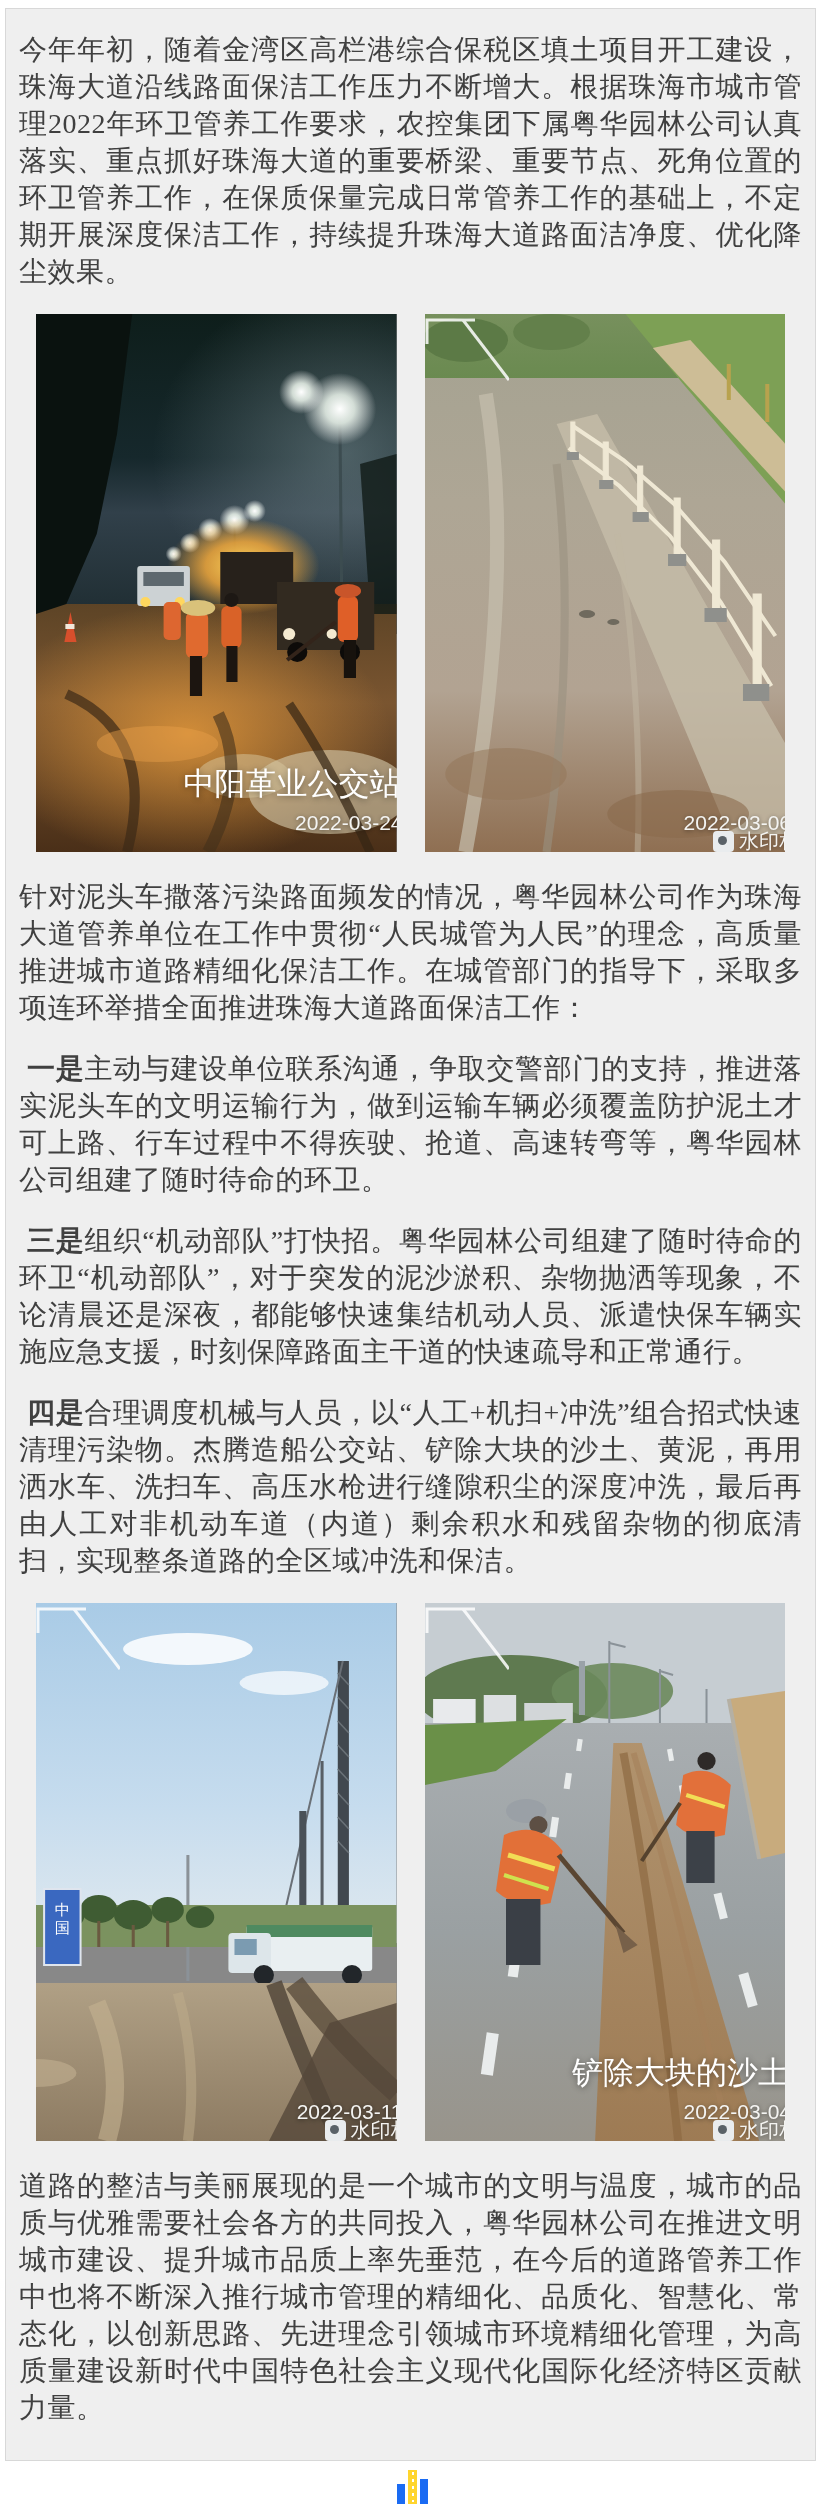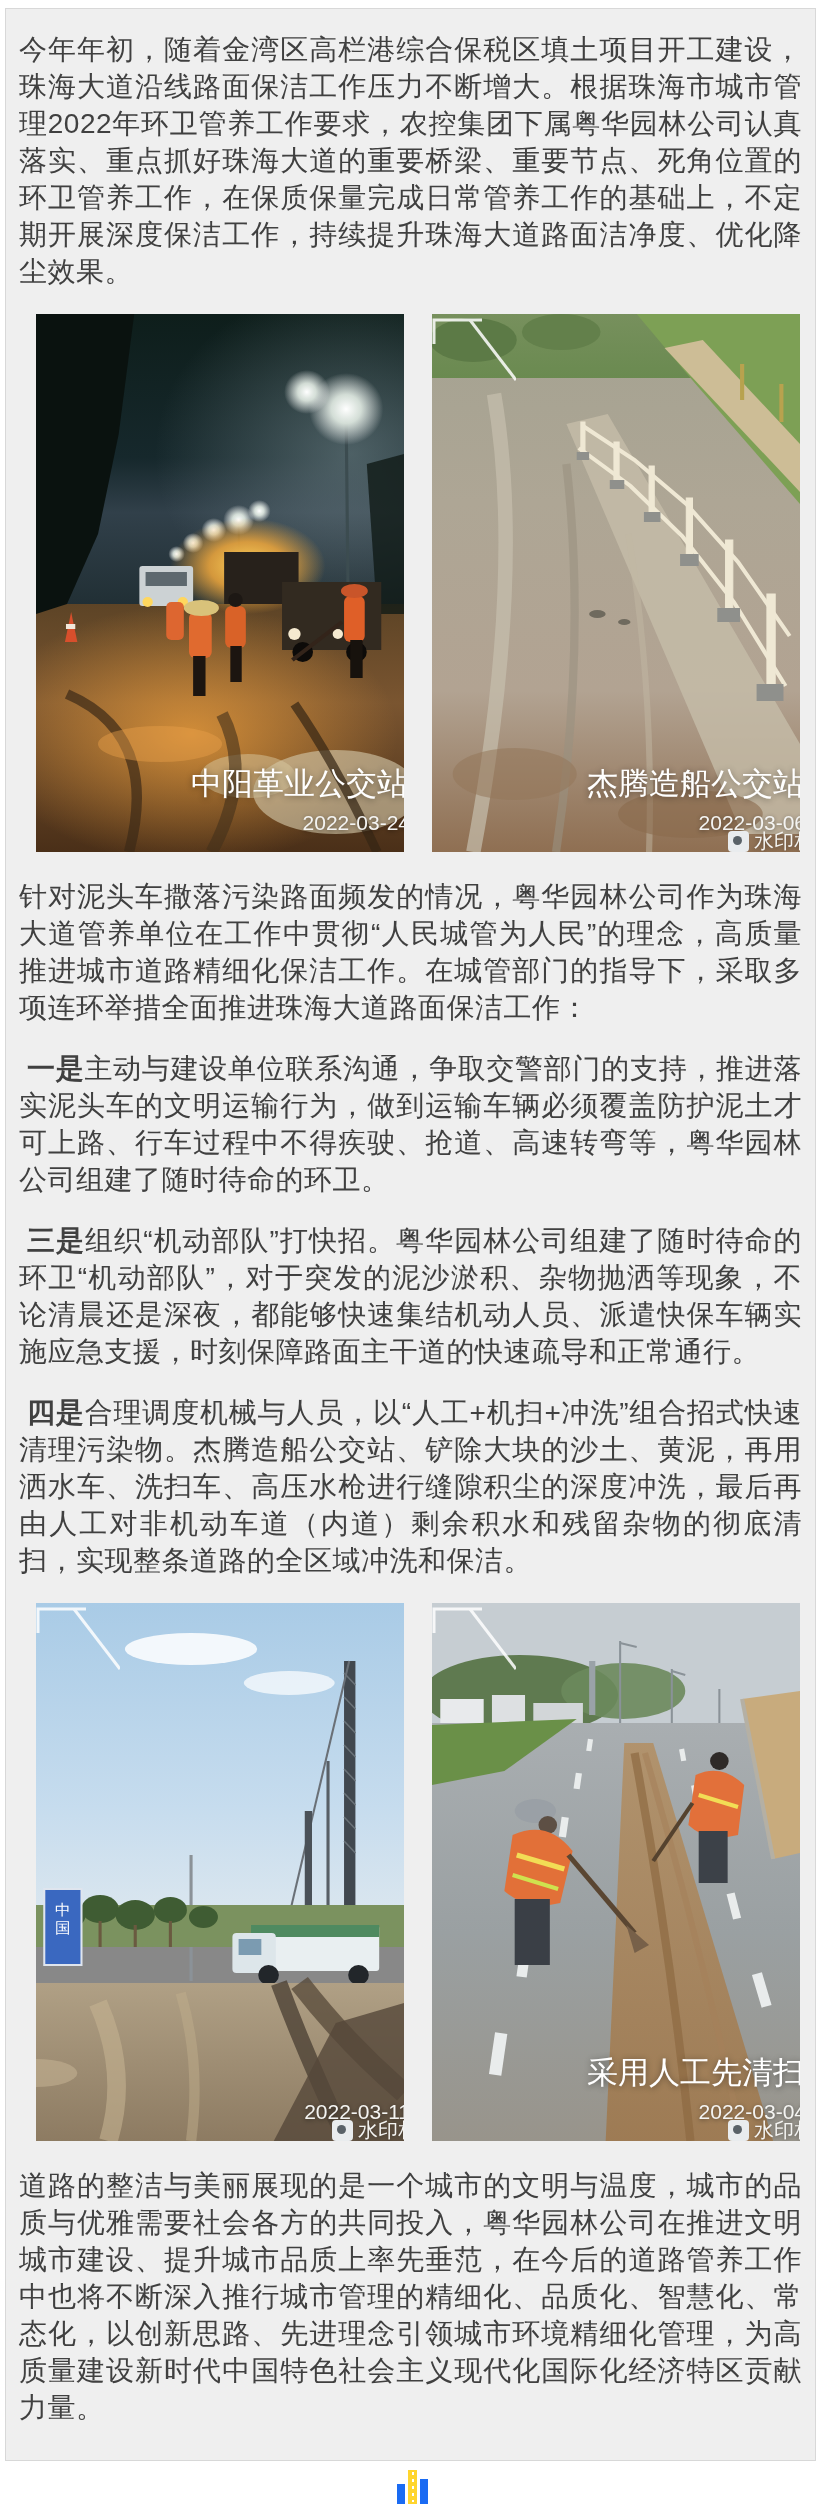--- a/index.html
+++ b/index.html
@@ -9,25 +9,25 @@
     color:#404040;position:relative;overflow:hidden;
   }
   .card{
     margin:8px 5px 0 5px;
     background:#efefef;
     border:1px solid #d8d8d8;
     padding:22px 13px 34px 13px;
   }
   .para{
     font-size:28px;line-height:37px;letter-spacing:0.5px;
-    text-align:justify;margin:0 0 24px 0;color:#404040;
+    text-align:justify;margin:0 0 24px 0;color:#404040;font-family:Liberation Serif, serif;
   }
   .para b{font-weight:bold;margin-left:8px;}
   .photo-row{
-    display:flex;gap:28px;margin:4px 2px 26px 17px;border-radius:22px;
+    display:flex;gap:28px;margin:4px 17px 26px 17px;border-radius:22px;
   }
   .photo-row.second{margin-top:16px;}
   figure{
     margin:0;flex:1;height:538px;position:relative;overflow:hidden;
     background:#888;
   }
   figure svg{position:absolute;left:0;top:0;width:100%;height:100%;display:block;}
   .cap-name{
     position:absolute;right:-4px;bottom:47px;white-space:nowrap;
     font-size:31px;color:#ffffff;text-shadow:0 1px 6px rgba(0,0,0,.45);
@@ -203,21 +203,20 @@
         <path d="M190,220 Q215,380 210,538" stroke="#c2b8a4" stroke-width="6" fill="none" opacity="0.5"></path>
         <ellipse cx="80" cy="460" rx="60" ry="26" fill="#93765a" opacity="0.55"></ellipse>
         <ellipse cx="250" cy="500" rx="70" ry="24" fill="#8a6a4d" opacity="0.6"></ellipse>
         <ellipse cx="160" cy="300" rx="8" ry="4" fill="#6f6a5e"></ellipse>
         <ellipse cx="186" cy="308" rx="6" ry="3" fill="#6f6a5e"></ellipse>
       </svg>
       <svg class="wm-corner" viewBox="0 0 84 86">
         <polyline points="2,30 2,6 50,6" fill="none" stroke="#ffffff" stroke-width="3"></polyline>
         <line x1="38" y1="6" x2="84" y2="66" stroke="#ffffff" stroke-width="3"></line>
       </svg>
-      <figcaption class="cap-name">杰腾造船公交站</figcaption>
       <div class="cap-date">2022-03-06</div>
       <div class="cap-wm">
         <span class="wm-ico"></span>
         <span>水印相机</span>
       </div>
     </figure>
   </div>
 
   <p class="para"><span>针对泥头车撒落污染路面频发的情况，粤华园林公司作为珠海大道管养单位在工作中贯彻“人民城管为人民”的理念，高质量推进城市道路精细化保洁工作。在城管部门的指导下，采取多项连环举措全面推进珠海大道路面保洁工作：</span></p>
 
@@ -367,21 +366,21 @@
           <path d="M255,172 Q280,160 302,182 L296,232 Q266,240 248,222 Z" fill="#e2703a"></path>
           <line x1="258" y1="192" x2="296" y2="204" stroke="#f2dd55" stroke-width="4"></line>
           <rect x="258" y="228" width="28" height="52" fill="#3c4148"></rect>
           <line x1="252" y1="200" x2="214" y2="258" stroke="#55422e" stroke-width="4"></line>
         </g>
       </svg>
       <svg class="wm-corner" viewBox="0 0 84 86">
         <polyline points="2,30 2,6 50,6" fill="none" stroke="#ffffff" stroke-width="3"></polyline>
         <line x1="38" y1="6" x2="84" y2="66" stroke="#ffffff" stroke-width="3"></line>
       </svg>
-      <figcaption class="cap-name">采用人工先清扫</figcaption>
+      <figcaption class="cap-name">铲除大块的沙土</figcaption>
       <div class="cap-date">2022-03-04</div>
       <div class="cap-wm">
         <span class="wm-ico"></span>
         <span>水印相机</span>
       </div>
     </figure>
   </div>
 
   <p class="para" style="margin-bottom:0;"><span>道路的整洁与美丽展现的是一个城市的文明与温度，城市的品质与优雅需要社会各方的共同投入，粤华园林公司在推进文明城市建设、提升城市品质上率先垂范，在今后的道路管养工作中也将不断深入推行城市管理的精细化、品质化、智慧化、常态化，以创新思路、先进理念引领城市环境精细化管理，为高质量建设新时代中国特色社会主义现代化国际化经济特区贡献力量。</span></p>
 

